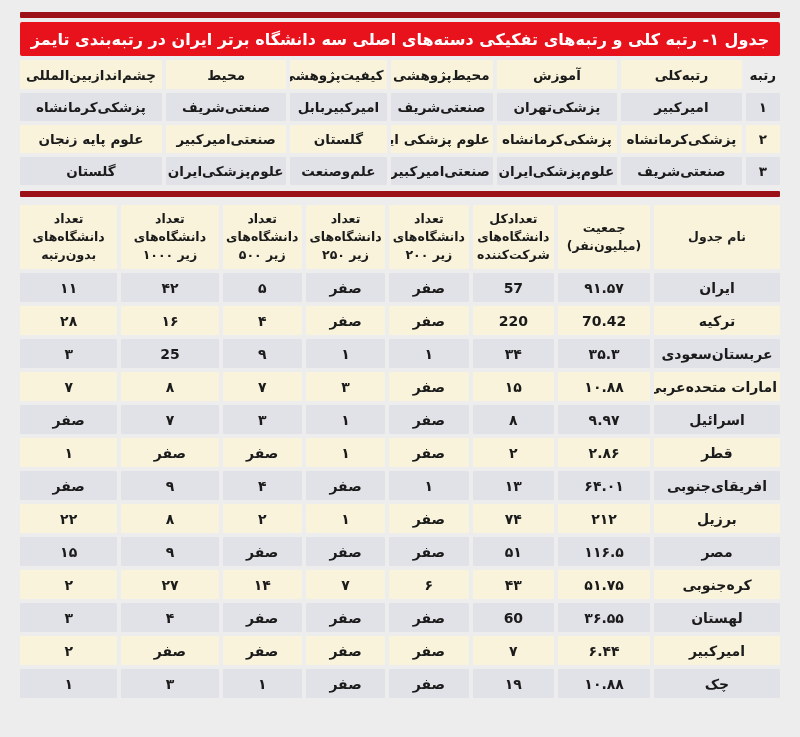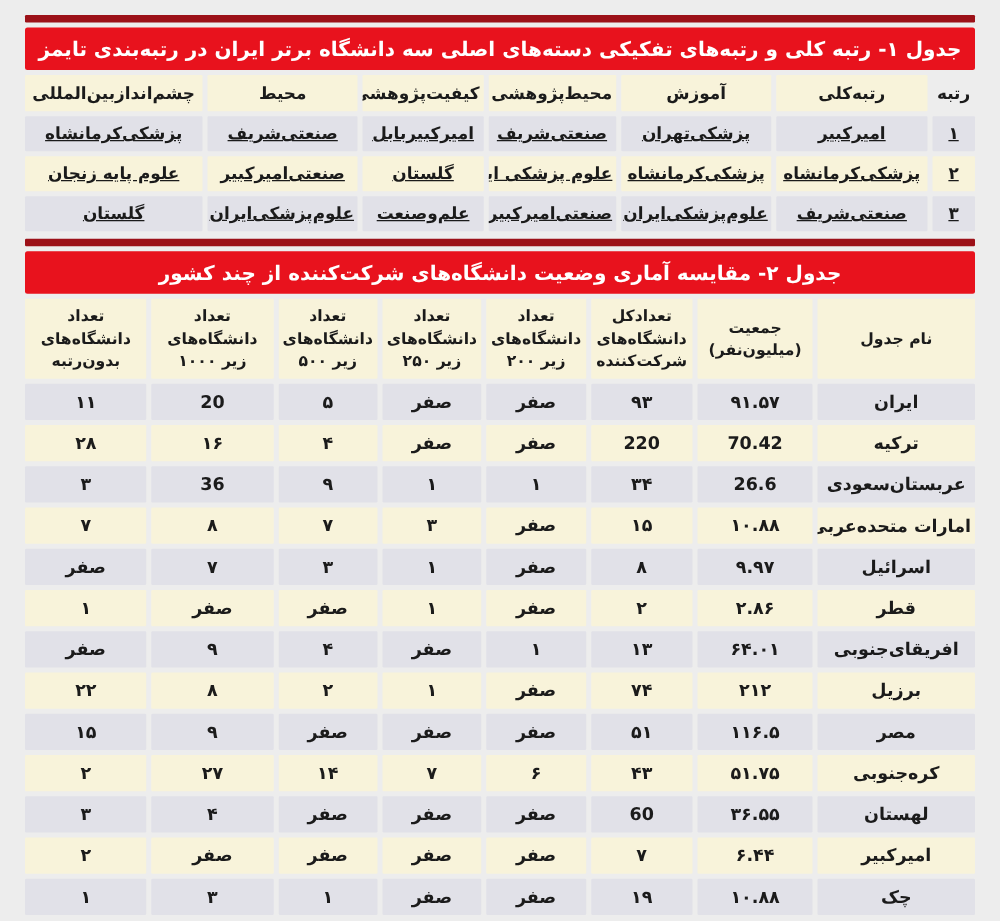--- a/index.html
+++ b/index.html
@@ -58,21 +58,20 @@
     font-size: 13.5px;
     height: 27px;
     white-space: nowrap;
     text-align: center;
   }
   .t1 td {
     font-weight: bold;
     font-size: 13.5px;
     height: 26px;
     white-space: nowrap;
-    text-decoration: underline;
   }
   .t1 tbody tr:nth-child(odd) td { background: #e1e1e8; }
   .t1 tbody tr:nth-child(even) td { background: #f8f3da; }
   .t1 th:first-child, .t1 td:first-child { background: transparent; }
   
   .t2 th {
     background: #f8f3da;
     font-weight: bold;
     font-size: 12.5px;
     line-height: 1.45;
@@ -149,23 +148,20 @@
           <td>علم‌وصنعت</td>
           <td>علوم‌پزشکی‌ایران</td>
           <td>گلستان</td>
         </tr>
         </tbody>
     </table>
   </div>
 
   <div class="section">
     <div class="ribbon"></div>
-    <div class="title-bar">
-      <span>جدول ۲- مقایسه آماری وضعیت دانشگاه‌های شرکت‌کننده از چند کشور</span>
-    </div>
     <table class="t2">
       <colgroup>
         <col style="width:16.2%">
         <col style="width:11.8%">
         <col style="width:10.5%">
         <col style="width:10.2%">
         <col style="width:10.2%">
         <col style="width:10.2%">
         <col style="width:12.5%">
         <col style="width:12.5%">
@@ -194,45 +190,45 @@
             <th>تعداد
 دانشگاه‌های
 بدون‌رتبه</th>
           </tr>
       </thead>
       <tbody>
 
       <tr>
           <td>ایران</td>
           <td>۹۱.۵۷</td>
-          <td>۹۳</td>
+          <td>57</td>
           <td>صفر</td>
           <td>صفر</td>
           <td>۵</td>
-          <td>20</td>
+          <td>۴۲</td>
           <td>۱۱</td>
         </tr>
           <tr>
           <td>ترکیه</td>
           <td>70.42</td>
           <td>220</td>
           <td>صفر</td>
           <td>صفر</td>
           <td>۴</td>
           <td>۱۶</td>
           <td>۲۸</td>
         </tr>
           <tr>
           <td>عربستان‌سعودی</td>
-          <td>26.6</td>
+          <td>۳۵.۳</td>
           <td>۳۴</td>
           <td>۱</td>
           <td>۱</td>
           <td>۹</td>
-          <td>36</td>
+          <td>25</td>
           <td>۳</td>
         </tr>
           <tr>
           <td>امارات متحده‌عربی</td>
           <td>۱۰.۸۸</td>
           <td>۱۵</td>
           <td>صفر</td>
           <td>۳</td>
           <td>۷</td>
           <td>۸</td>

